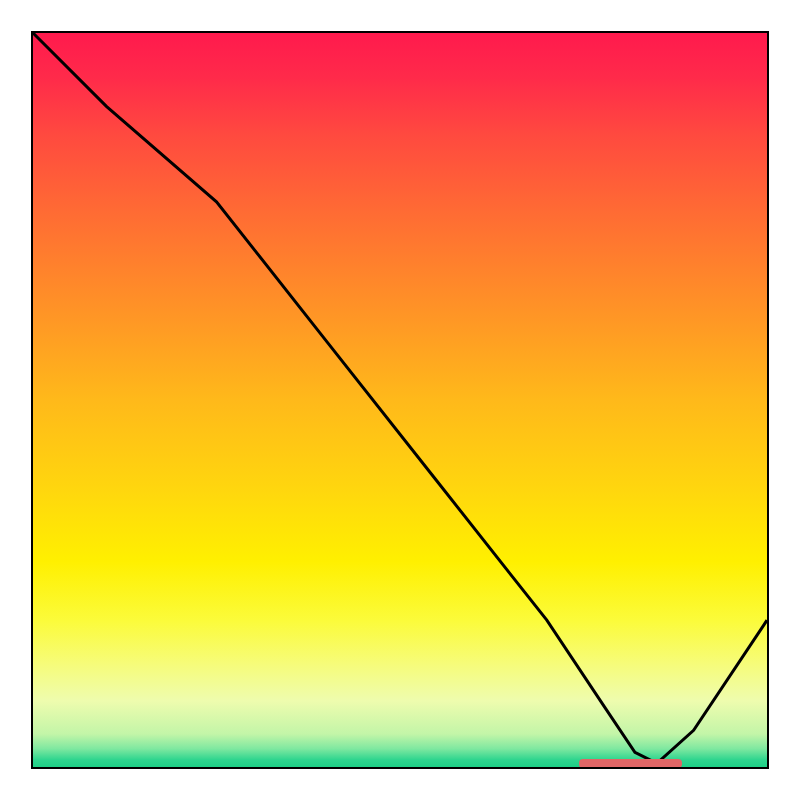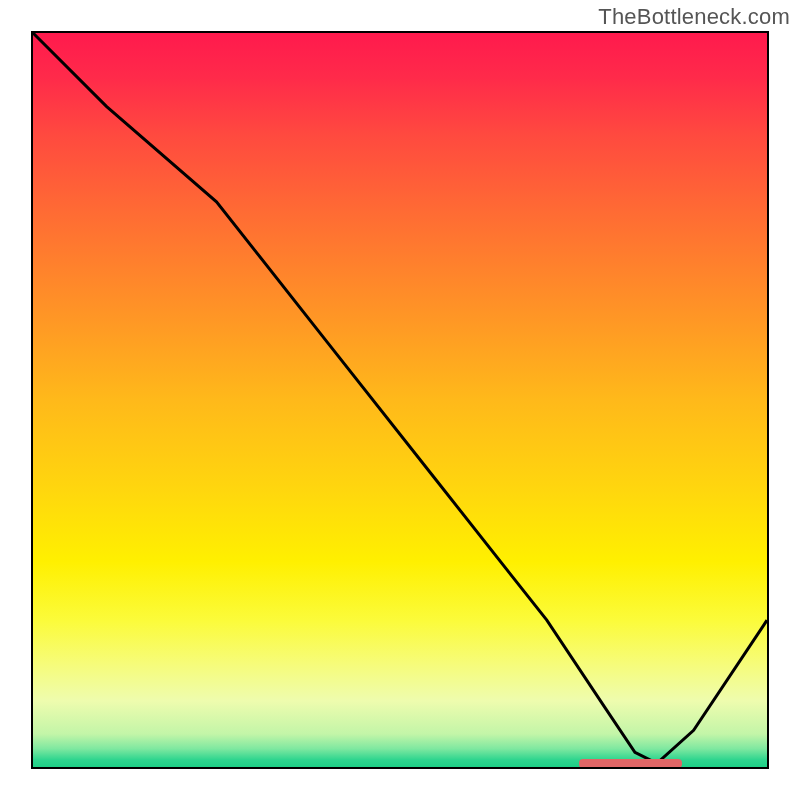--- a/index.html
+++ b/index.html
@@ -47,21 +47,20 @@
     position: absolute;
     background: #e06666; 
     height: 9px;
     border-radius: 4px;
   }
 </style>
 </head>
 <body>
 
 <div class="wrap">
-  <div class="watermark">TheBottleneck.com</div>
 
   <div class="plot-area">
     <svg class="series" viewBox="0 0 738 738" preserveAspectRatio="none">
       <defs>
         <linearGradient id="bg-grad" x1="0" y1="0" x2="0" y2="1">
             <stop offset="0%" stop-color="#ff1a4d"></stop>
             <stop offset="6%" stop-color="#ff2a4a"></stop>
             <stop offset="14.000000000000002%" stop-color="#ff4a3f"></stop>
             <stop offset="25%" stop-color="#ff6d33"></stop>
             <stop offset="38%" stop-color="#ff9426"></stop>

